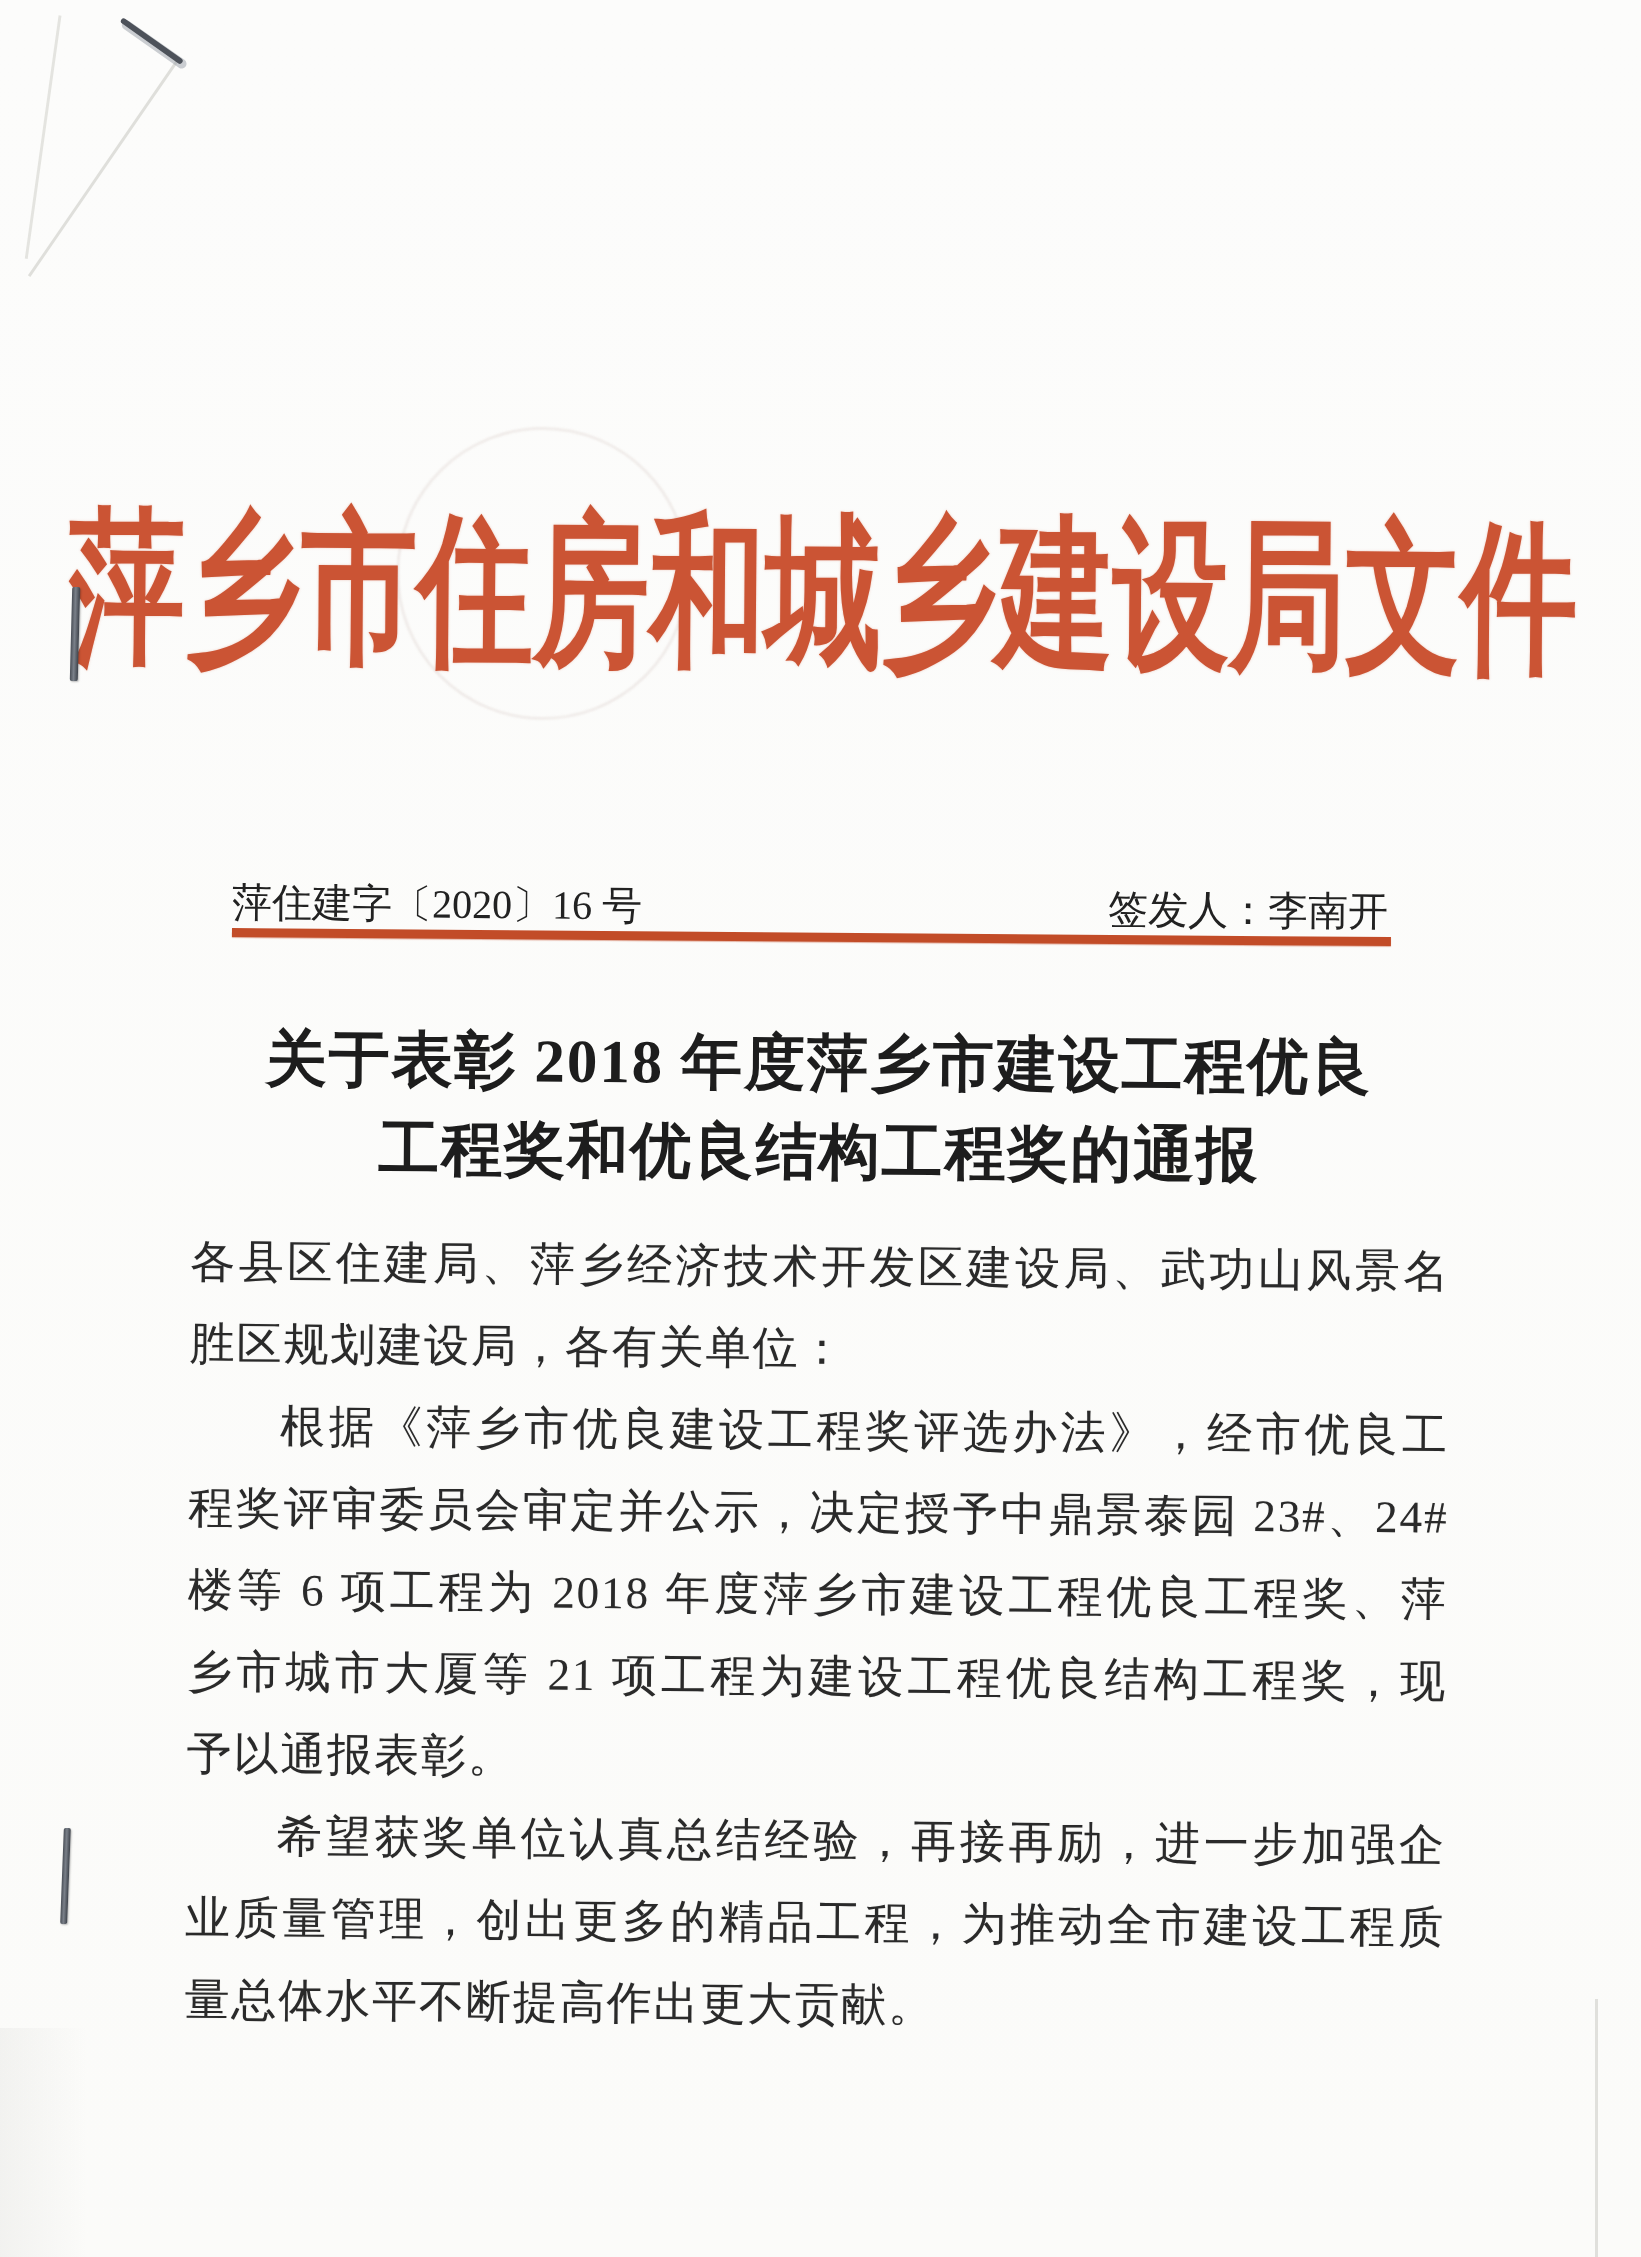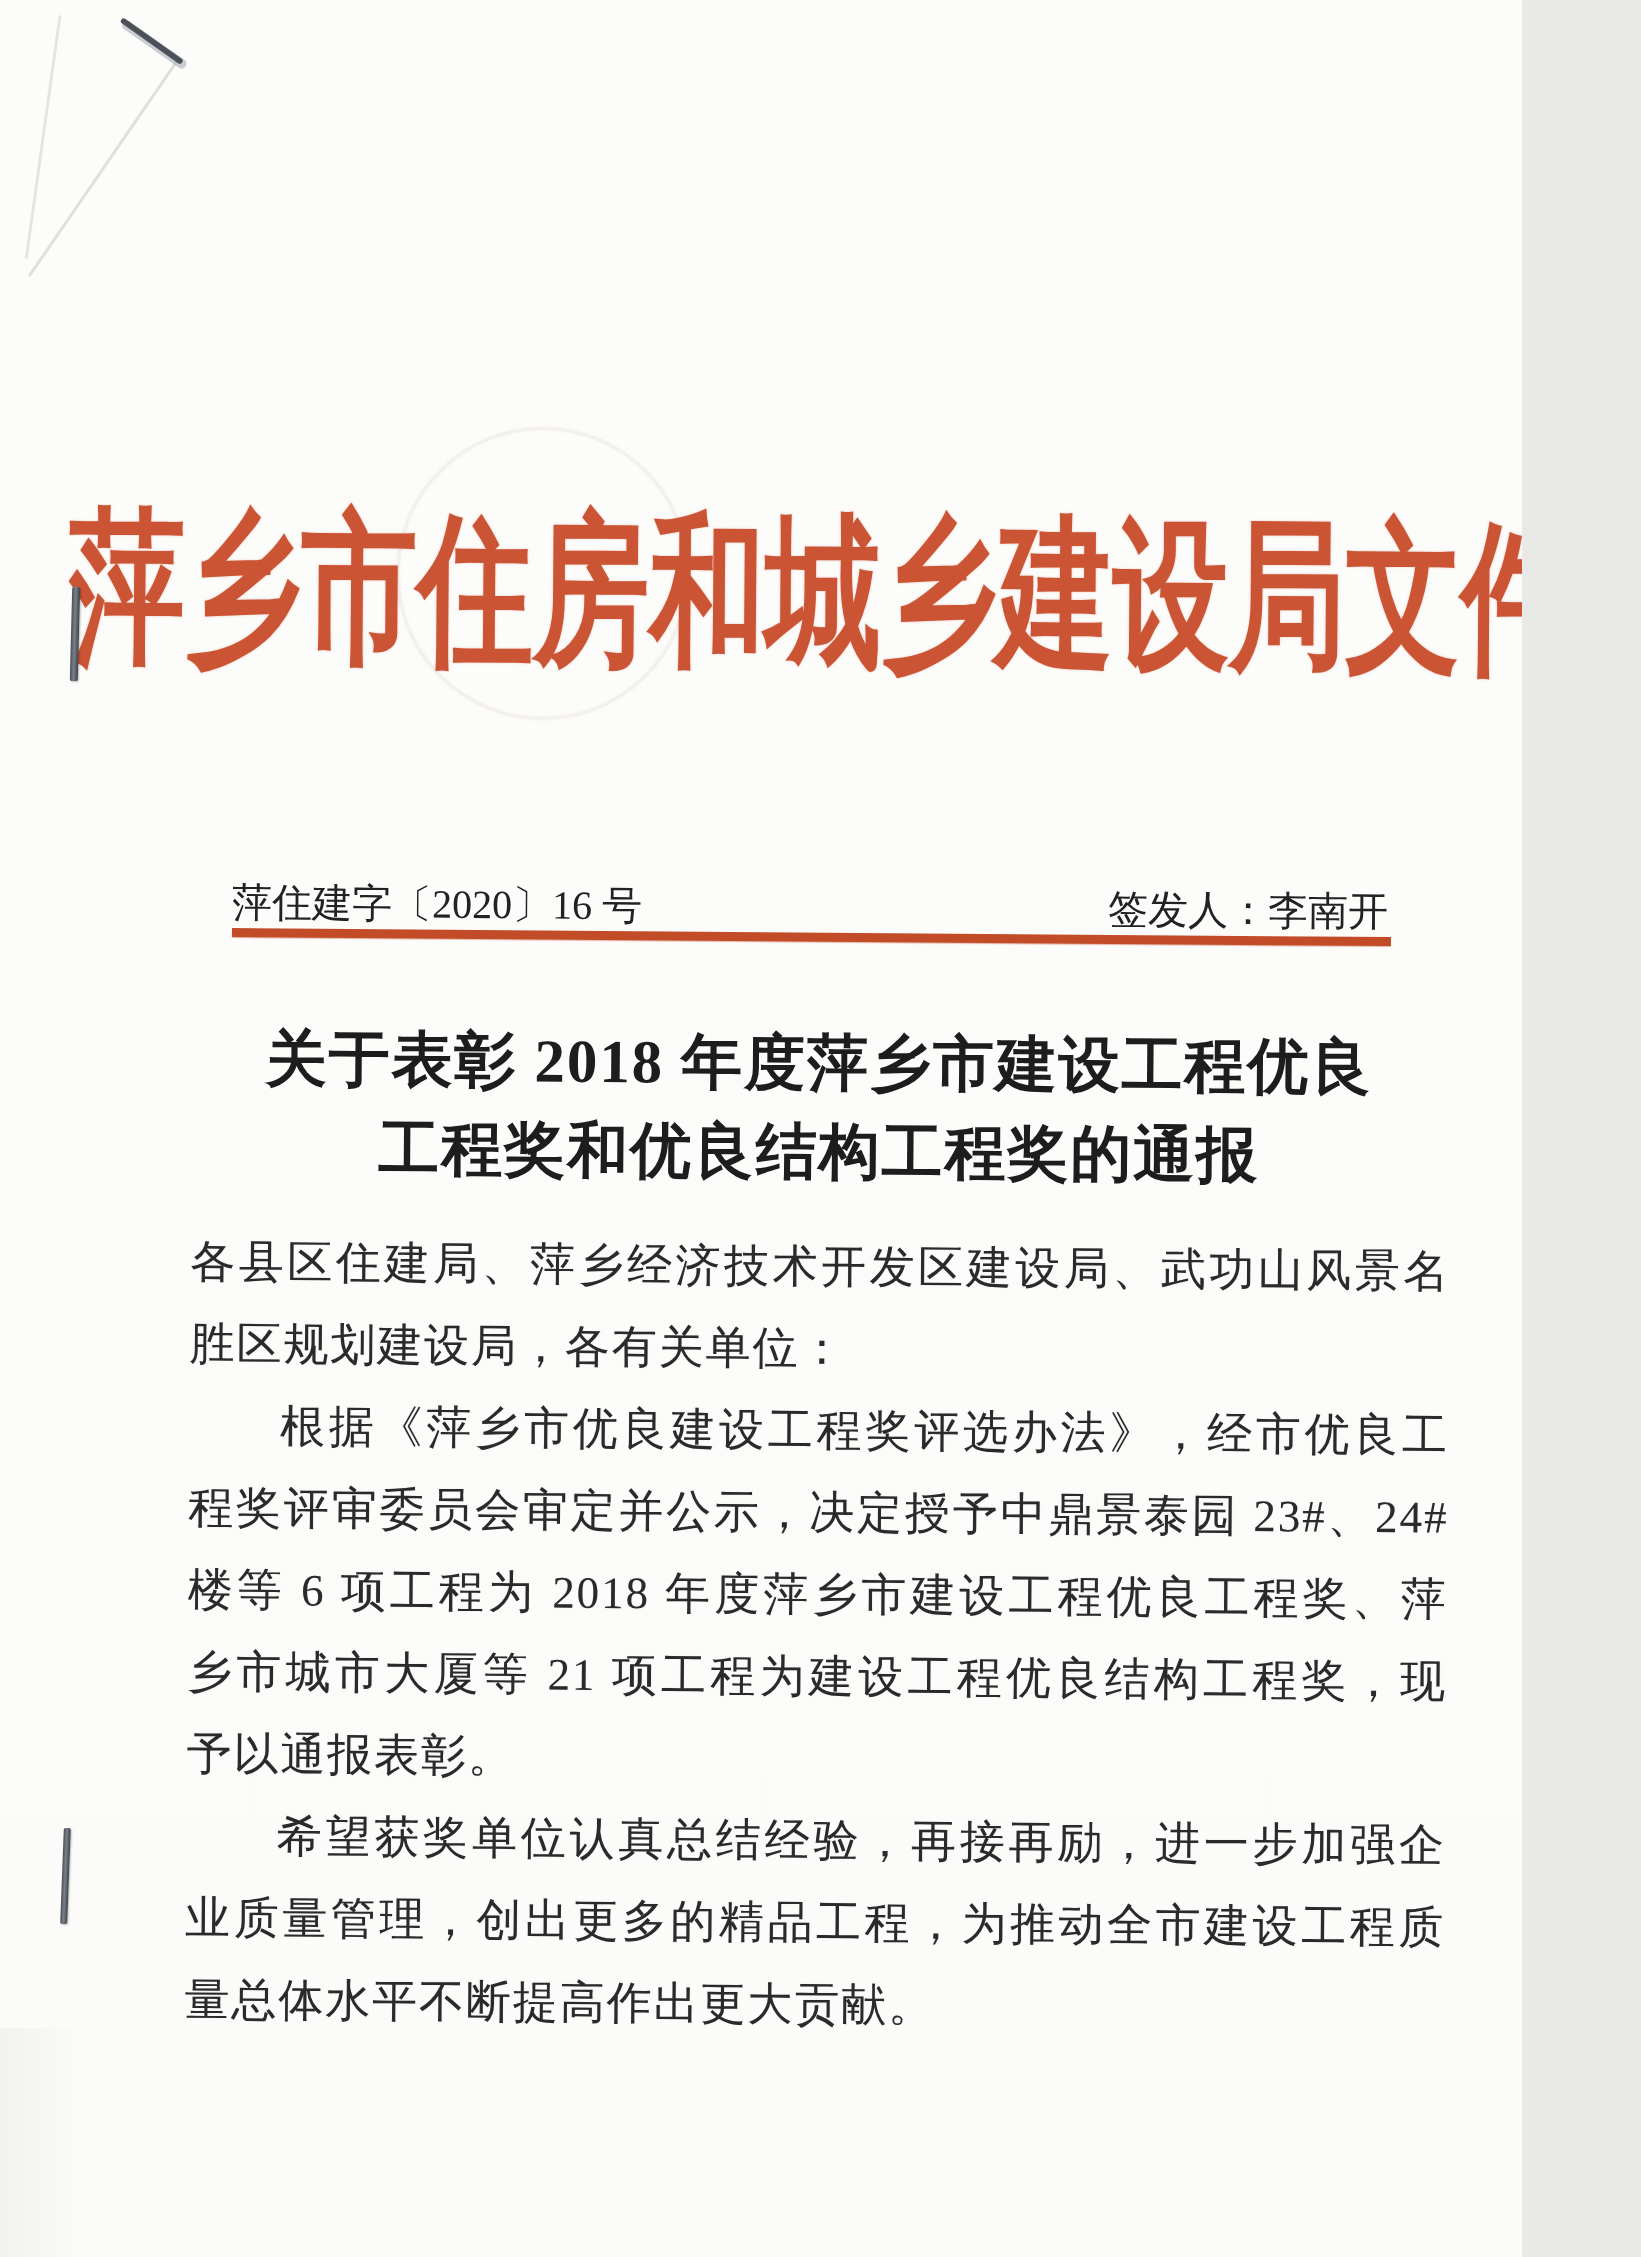--- a/index.html
+++ b/index.html
@@ -1,18 +1,18 @@
 <!DOCTYPE html>
 <html style="--header-red: #cb5434; --rule-red: #c24c28;"><head>
 <meta charset="utf-8">
 <style>
   html,body{margin:0;padding:0;background:#e9e9e7;}
   .page{
     position:relative;
-    width:1522px;height:2257px;
+    width:1641px;height:2257px;
     background:linear-gradient(180deg,#fcfcfb 0%,#fbfbf9 100%);
     overflow:hidden;
     font-family:"Liberation Serif","DejaVu Serif",serif;
   }
   
   .tilt{
     position:absolute;left:0;top:0;width:1641px;height:2257px;
     transform:rotate(0.45deg);
     transform-origin:232px 929px;
   }

